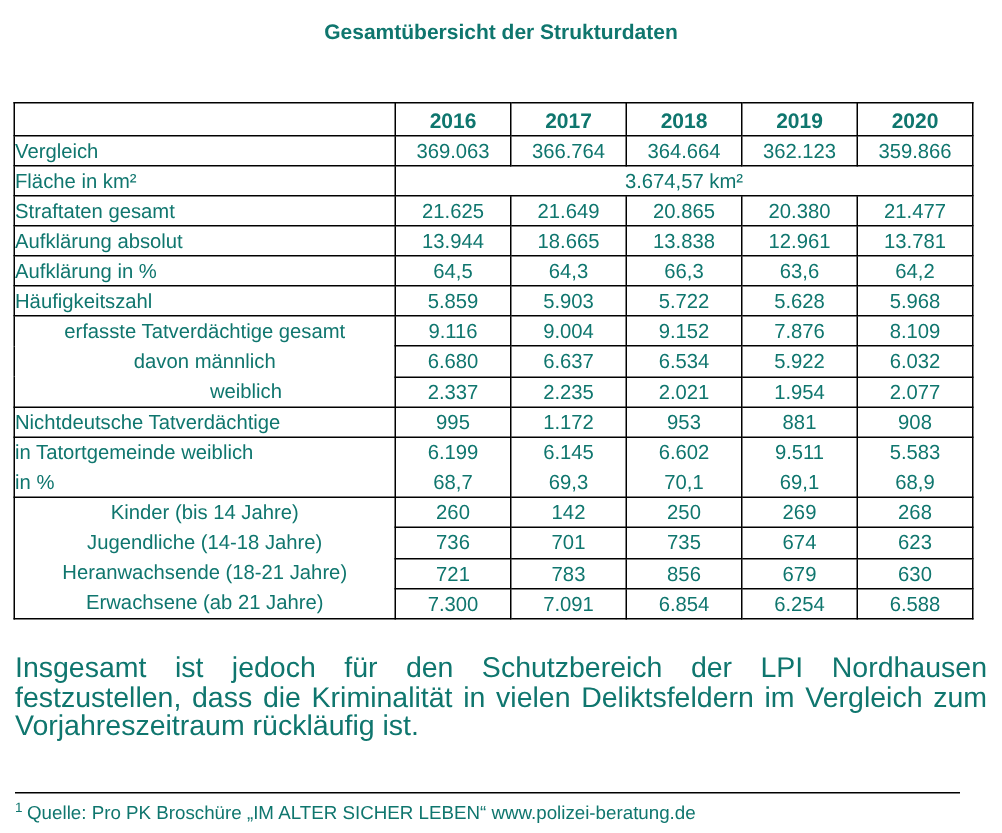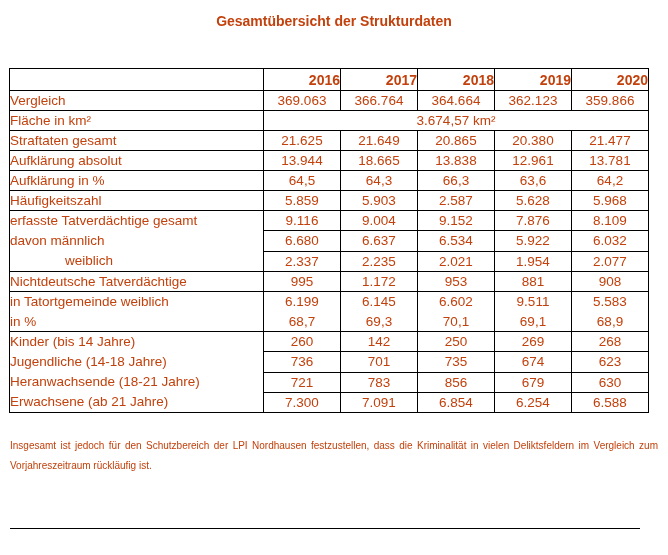--- a/index.html
+++ b/index.html
@@ -2,21 +2,21 @@
 <html><head>
 <meta charset="utf-8">
 <style>
   * { box-sizing: border-box; }
   html, body { margin: 0; padding: 0; background: #ffffff; }
   .page {
     position: relative;
     width: 668px;
     height: 555px;
     background: #ffffff;
-    color: #c2410c;
+    color: #0f766e;
     font-family: "Liberation Sans", sans-serif;
     overflow: hidden;
   }
   .doc-title {
     position: absolute;
     top: 13px;
     left: 0;
     width: 100%;
     margin: 0;
     text-align: center;
@@ -35,34 +35,34 @@
     border: 1px solid #000000;
     padding: 0;
     vertical-align: middle;
     overflow: hidden;
     white-space: nowrap;
   }
   col.c-label { width: 254px; }
   col.c-year  { width: 77px; }
   tr.r  { height: 20px; }
   tr.hr { height: 22px; }
-  .hdr { text-align: right; font-weight: bold; font-size: 14px; }
+  .hdr { text-align: center; font-weight: bold; font-size: 14px; }
   .lbl { text-align: left; padding-left: 5px; }
   .num { text-align: center; }
   .grp { vertical-align: top; }
-  .gl  { height: 20px; line-height: 20px; }
+  .gl  { height: 20px; line-height: 20px; text-align: center; }
   .gl-indent { padding-left: 55px; }
   .dbl div { height: 19.5px; line-height: 19.5px; }
   .body-text {
     position: absolute;
     top: 436px;
     left: 10px;
     width: 648px;
     margin: 0;
-    font-size: 10px;
+    font-size: 19px;
     line-height: 19.5px;
     text-align: justify;
   }
   .footnote-rule {
     position: absolute;
     top: 528px;
     left: 10px;
     width: 630px;
     height: 0;
     border-top: 1px solid #000000;
@@ -145,21 +145,21 @@
         <td class="num">64,3</td>
         <td class="num">66,3</td>
         <td class="num">63,6</td>
         <td class="num">64,2</td>
       </tr>
 
       <tr class="r">
         <td class="lbl">Häufigkeitszahl</td>
         <td class="num">5.859</td>
         <td class="num">5.903</td>
-        <td class="num">2.587</td>
+        <td class="num">5.722</td>
         <td class="num">5.628</td>
         <td class="num">5.968</td>
       </tr>
 
       <tr class="r">
         <td class="lbl grp" rowspan="3">
           <div class="gl">erfasste Tatverdächtige gesamt</div>
           <div class="gl">davon männlich</div>
           <div class="gl gl-indent">weiblich</div>
         </td>
@@ -254,14 +254,15 @@
         <td class="num">6.254</td>
         <td class="num">6.588</td>
       </tr>
     </tbody>
   </table>
 
   <p class="body-text">Insgesamt ist jedoch für den Schutzbereich der LPI Nordhausen festzustellen, dass die Kriminalität in vielen Deliktsfeldern im Vergleich zum Vorjahreszeitraum rückläufig ist.</p>
 
   <div class="footnote-rule"></div>
 
+  <p class="footnote"><sup>1</sup><span class="fn-text">Quelle: Pro PK Broschüre „IM ALTER SICHER LEBEN“ www.polizei-beratung.de</span></p>
 
 </div>
 
 </body></html>

